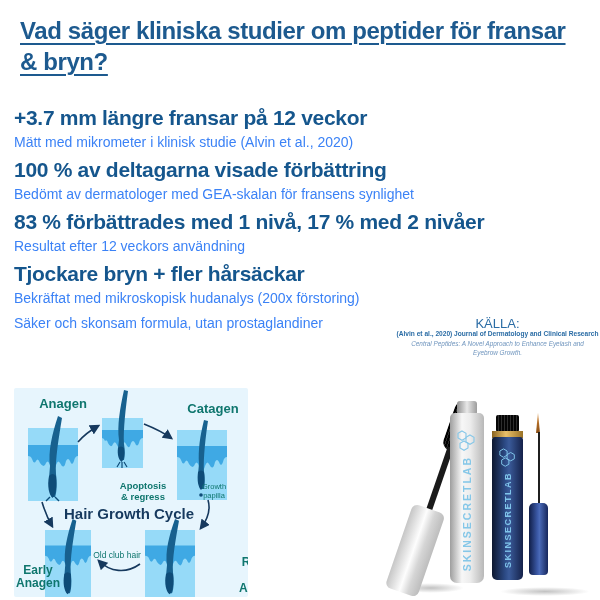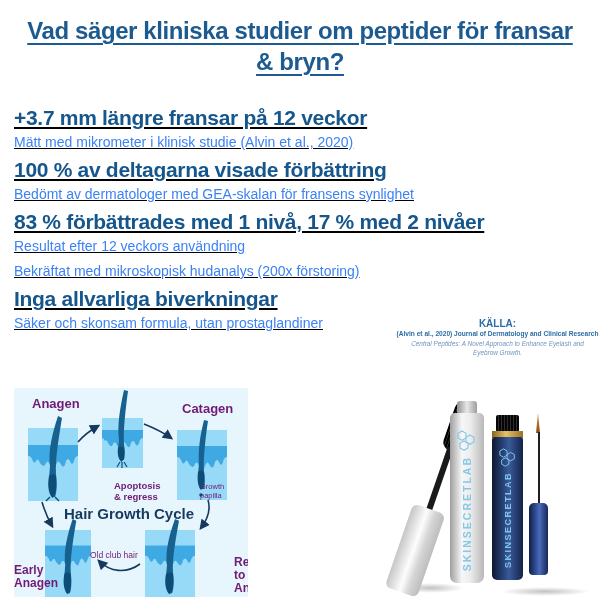--- a/index.html
+++ b/index.html
@@ -2,51 +2,51 @@
 <html><head>
 <meta charset="utf-8">
 <style>
   html,body{margin:0;padding:0;}
   .poster{
     position:relative;width:600px;height:600px;background:#ffffff;overflow:hidden;
     font-family:"Liberation Sans",sans-serif;
   }
   
   .title{
-    position:absolute;top:15px;left:20px;width:560px;text-align:center;
+    position:absolute;top:15px;left:20px;width:560px;text-align:left;
     font-size:24px;font-weight:bold;letter-spacing:-0.4px;line-height:31px;
     color:#1d5a8f;text-decoration:underline;text-underline-offset:4px;
     text-decoration-thickness:2px;
   }
   
   .findings{position:absolute;top:104px;left:14px;width:565px;}
-  .finding{margin-bottom:3px;text-decoration:underline;}
+  .finding{margin-bottom:3px;}
   .finding .headline{
     font-size:21px;font-weight:bold;letter-spacing:-0.3px;
     color:#15568d;line-height:27px;
   }
   .finding .detail{
     font-size:14px;color:#3b82f6;line-height:22px;
   }
   
   .source{
     position:absolute;left:395px;top:319px;width:205px;text-align:center;color:#2a6ca5;
   }
-  .source .src-label{font-size:10px;font-weight:bold;line-height:10px;}
+  .source .src-label{font-size:13px;font-weight:normal;line-height:10px;}
   .source .src-citation{font-size:6.6px;font-weight:bold;line-height:9px;white-space:nowrap;}
   .source .src-study{font-size:6.4px;font-style:italic;color:#6e94bd;line-height:9px;padding:1px 16px 0 16px;}
   
   .diagram{
     position:absolute;left:14px;top:388px;width:234px;height:209px;
     background:#e7f5fd;border-radius:2px;overflow:hidden;
   }
   .panel{position:absolute;background:#96daf8;}
   .panel svg{position:absolute;left:0;top:0;overflow:visible;}
   .dg-label{
-    position:absolute;color:#701a75;text-align:left;white-space:pre-line;
+    position:absolute;color:#0f766e;text-align:center;white-space:pre-line;
     font-weight:bold;
   }
   .lbl-stage{font-size:13px;line-height:14px;}
   .lbl-small{font-size:9.5px;font-weight:bold;line-height:11px;}
   .lbl-tiny{font-size:7.5px;font-weight:normal;line-height:8.5px;}
   .lbl-club{font-size:8.5px;font-weight:normal;line-height:10px;}
   .dg-title{
     position:absolute;left:40px;top:117px;width:150px;text-align:center;
     font-size:15px;font-weight:bold;color:#16395e;
   }
@@ -124,24 +124,24 @@
     </div>
     <div class="finding">
       <div class="headline">100 % av deltagarna visade förbättring</div>
       <div class="detail">Bedömt av dermatologer med GEA-skalan för fransens synlighet</div>
     </div>
     <div class="finding">
       <div class="headline">83 % förbättrades med 1 nivå, 17 % med 2 nivåer</div>
       <div class="detail">Resultat efter 12 veckors användning</div>
     </div>
     <div class="finding">
+      <div class="headline">Tjockare bryn + fler hårsäckar</div>
       <div class="detail">Bekräftat med mikroskopisk hudanalys (200x förstoring)</div>
     </div>
     <div class="finding">
-      <div class="headline">Inga allvarliga biverkningar</div>
       <div class="detail">Säker och skonsam formula, utan prostaglandiner</div>
     </div>
   </div>
 
   <div class="source">
     <div class="src-label">KÄLLA:</div>
     <div class="src-citation">(Alvin et al., 2020) Journal of Dermatology and Clinical Research</div>
     <div class="src-study">Central Peptides: A Novel Approach to Enhance Eyelash and Eyebrow Growth.</div>
   </div>
 

